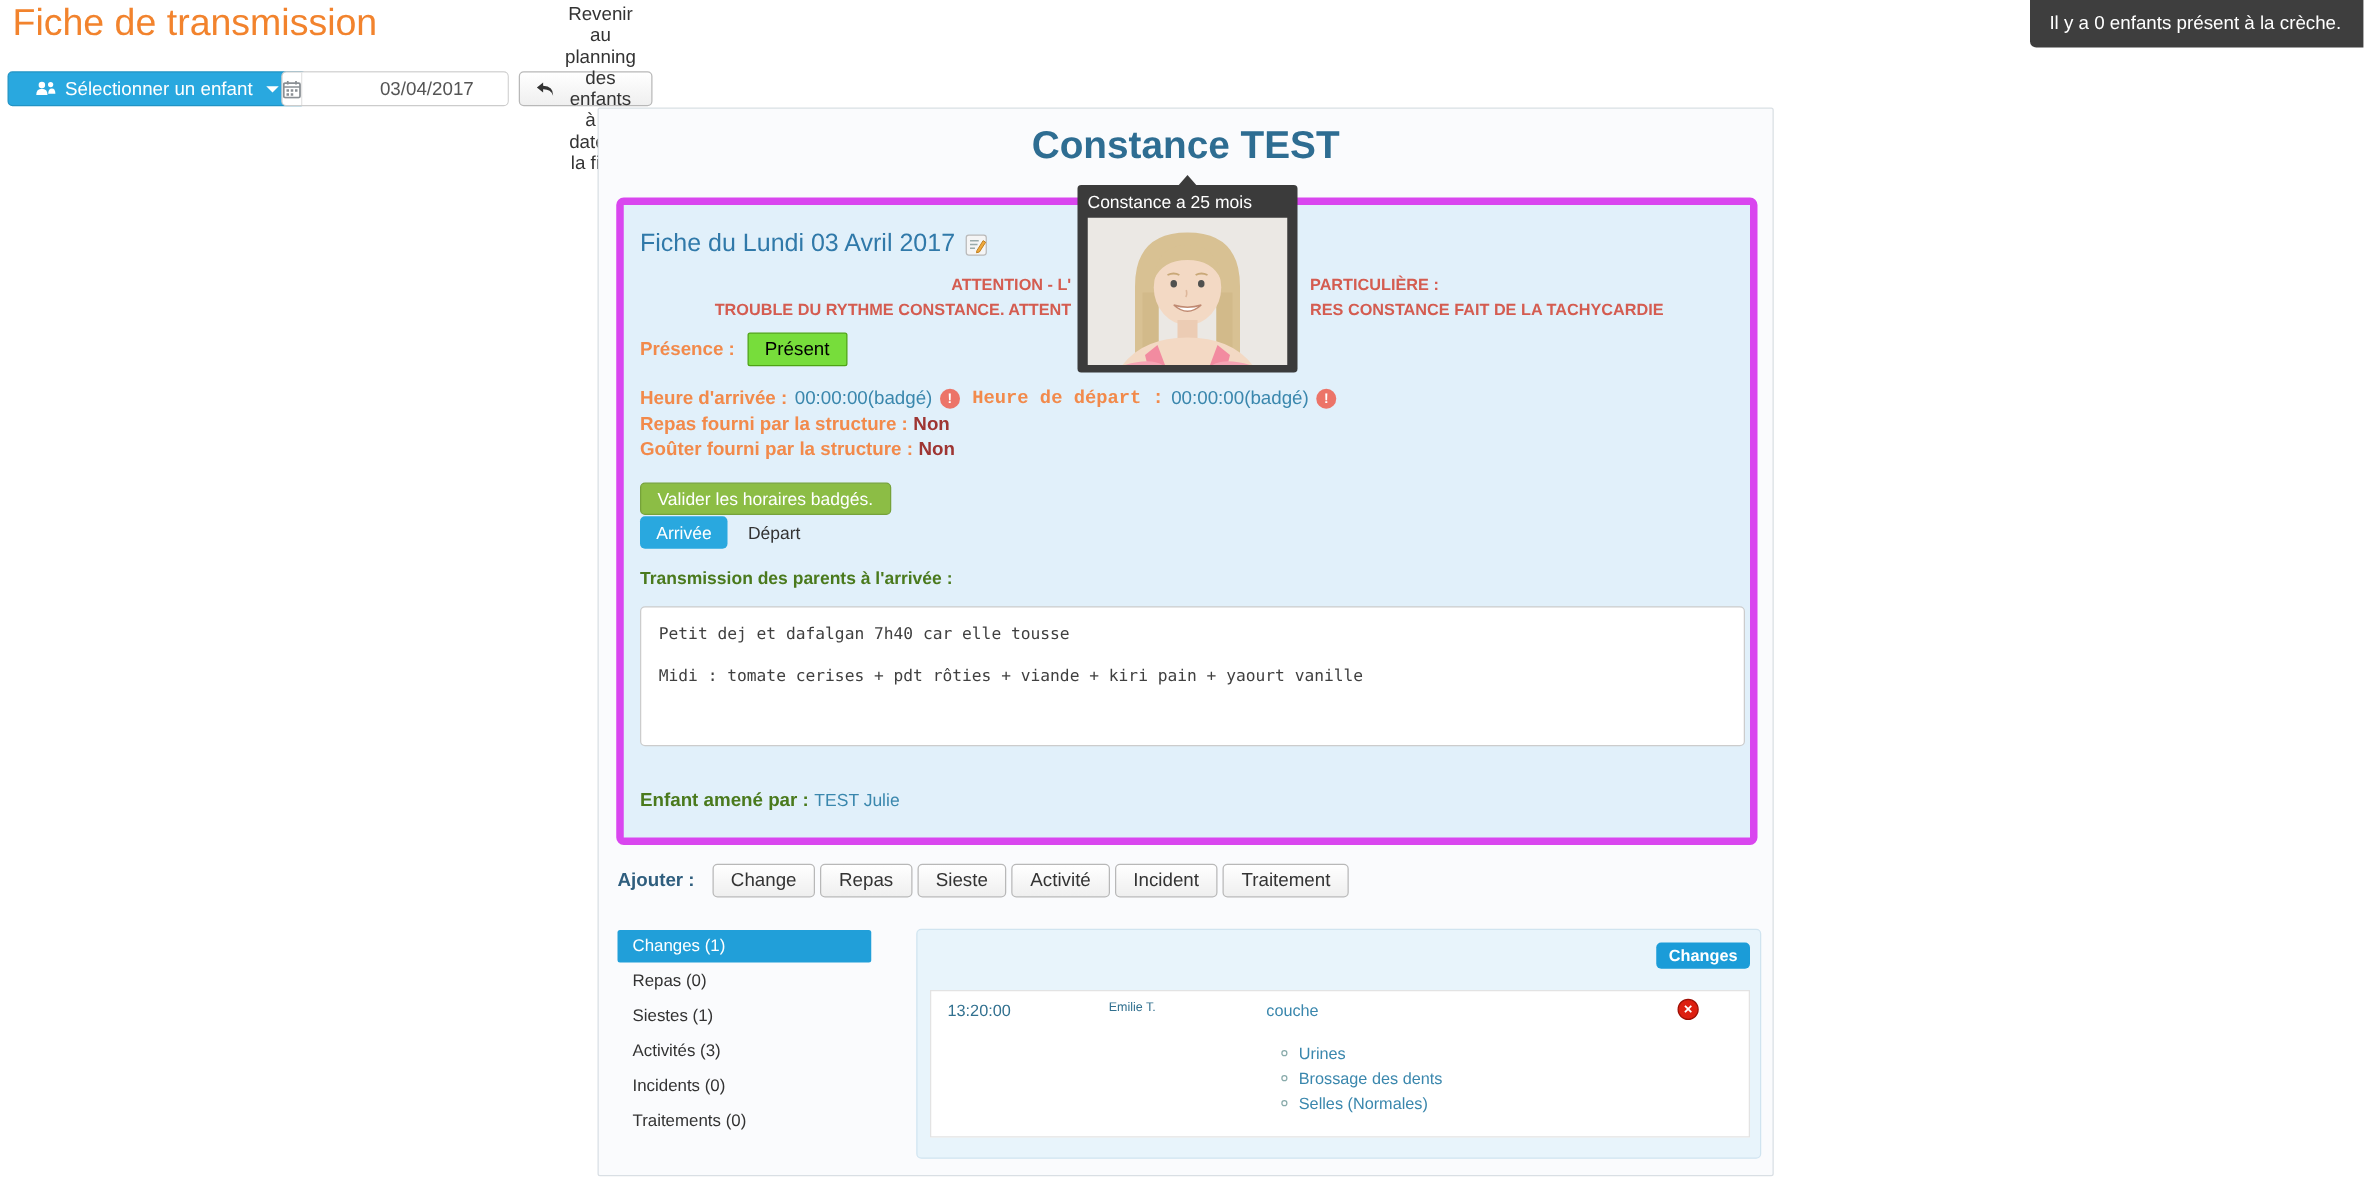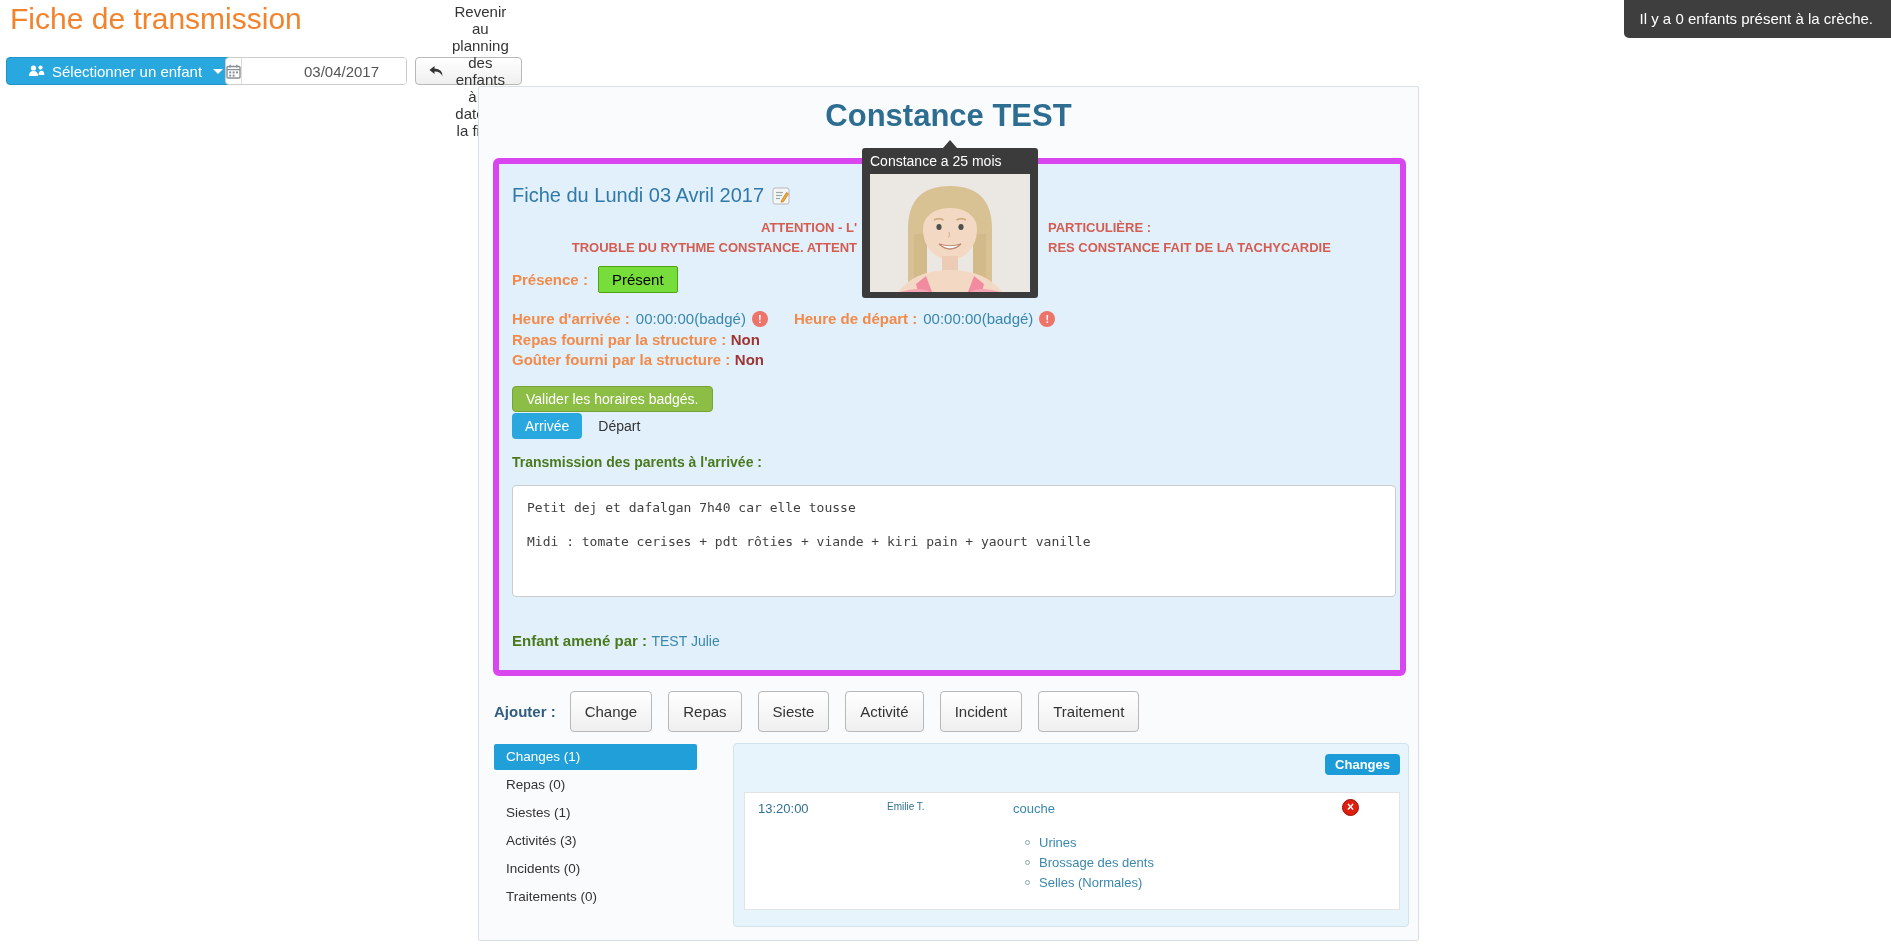--- a/index.html
+++ b/index.html
@@ -61,21 +61,21 @@
   .trans-box { position:absolute; left:13px; top:321px; width:884px; height:112px; background:#fff;
                border:1px solid #ccc; border-radius:4px; padding:13px 14px;
                font-family:"DejaVu Sans Mono", monospace; font-size:13px; color:#404040; cursor:text; }
   .trans-box div { line-height:17px; margin-bottom:17px; white-space:pre; }
   .brought-row { position:absolute; left:13px; top:468px; white-space:nowrap; }
   .glabel { color:#4a7a1d; font-weight:bold; font-size:15px; }
 
   
   .add-row { position:absolute; left:15px; top:604px; display:flex; align-items:center; }
   .add-label { color:#2f5e7e; font-weight:bold; font-size:15px; margin-right:14px; }
-  .add-row .btn-default { height:41px; margin-right:16px; font-size:15px; padding:0 14px; }
+  .add-row .btn-default { height:27px; margin-right:4px; font-size:15px; padding:0 14px; }
 
   
   .side-tabs { position:absolute; left:15px; top:657px; width:203px; }
   .side-tab { height:26px; line-height:26px; padding-left:12px; font-size:13.5px; color:#333;
               margin-bottom:2px; cursor:pointer; border-radius:2px; }
   .side-tab.active { background:#219fd9; color:#fff; }
 
   
   .records-panel { position:absolute; left:254px; top:656px; width:676px; height:184px;
                    background:#e8f4fb; border:1px solid #d0e4f0; border-radius:4px; }
@@ -179,21 +179,21 @@
 
       <div class="presence-row">
         <span class="olabel">Présence :</span>
         <span class="present-badge">Présent</span>
       </div>
 
       <div class="hours-row">
         <span class="olabel">Heure d'arrivée :</span>
         <span class="bluetext">00:00:00(badgé)</span>
         <span class="warn-icon">!</span>
-        <span class="olabel" style="margin-left:20px;">Heure de départ :</span>
+        <span class="olabel" style="margin-left:4px;font-family:Liberation Mono, monospace;">Heure de départ :</span>
         <span class="bluetext">00:00:00(badgé)</span>
         <span class="warn-icon">!</span>
       </div>
 
       <div class="meal-row">
         <span class="olabel">Repas fourni par la structure :</span>
         <span class="non-val">Non</span>
       </div>
 
       <div class="snack-row">

